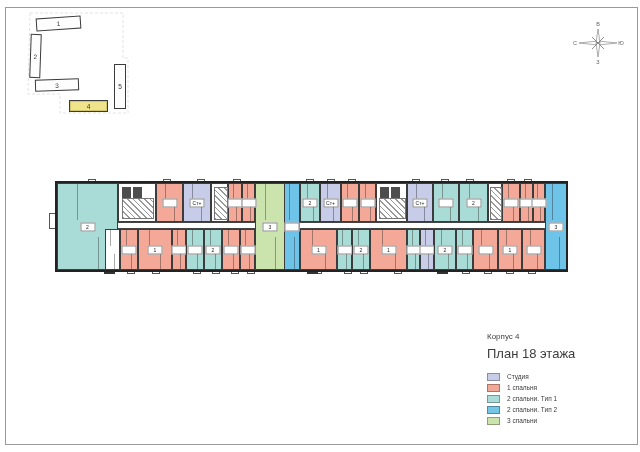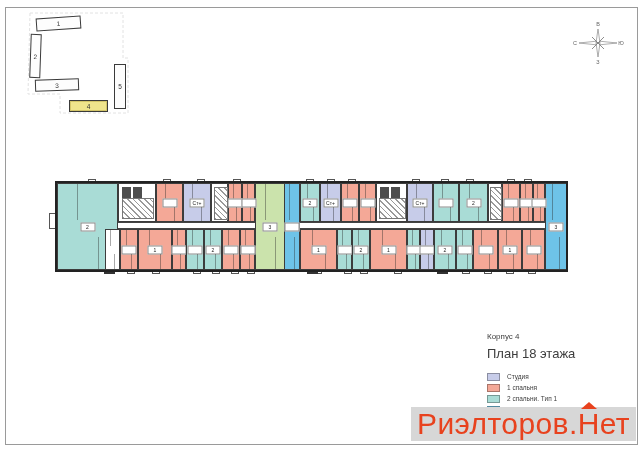--- a/index.html
+++ b/index.html
@@ -270,18 +270,13 @@
           <span class="lg-sw" style="background: rgb(116, 198, 230);"></span>
           <span class="lg-lb">2 спальни. Тип 2</span>
         </div>
         <div class="lg-row">
           <span class="lg-sw" style="background: rgb(203, 227, 172);"></span>
           <span class="lg-lb">3 спальни</span>
         </div>
       </div>
   </div>
 
-  <div id="wm-band" style="background: rgb(215, 215, 215);">
-    <div id="wm-text" style="color: rgb(232, 66, 30);">
-      <span>Риэлторов.</span><span id="wm-n"><i></i><span>Н</span></span><span>ет</span>
-    </div>
-  </div>
 </div>
 
 </body></html>

